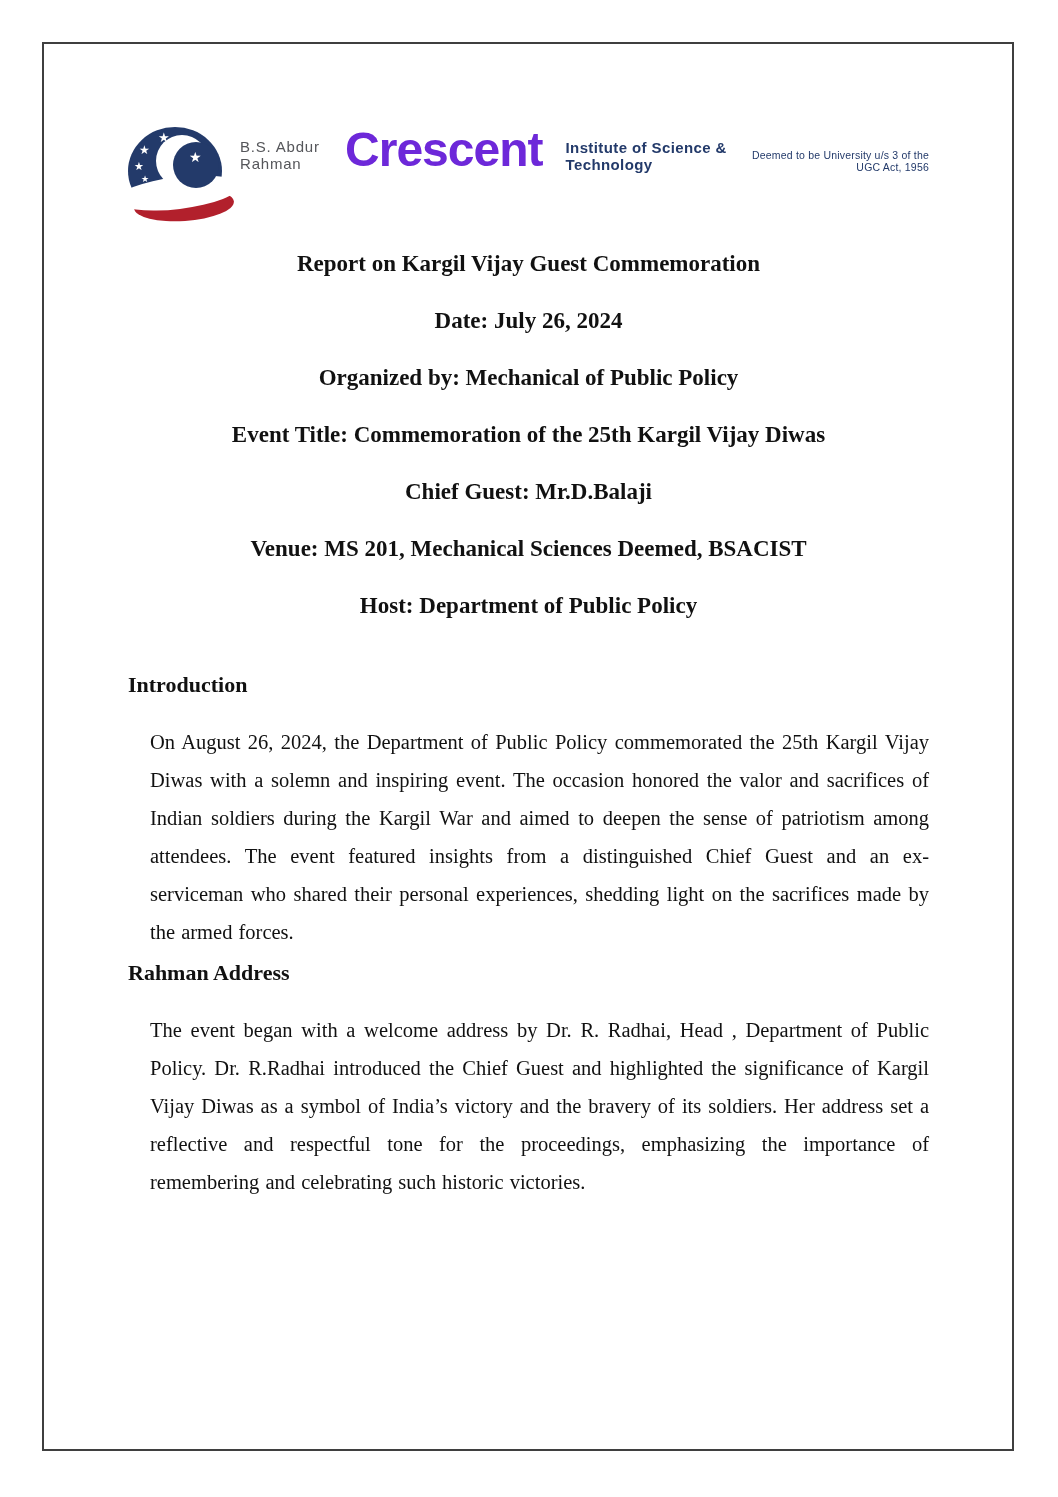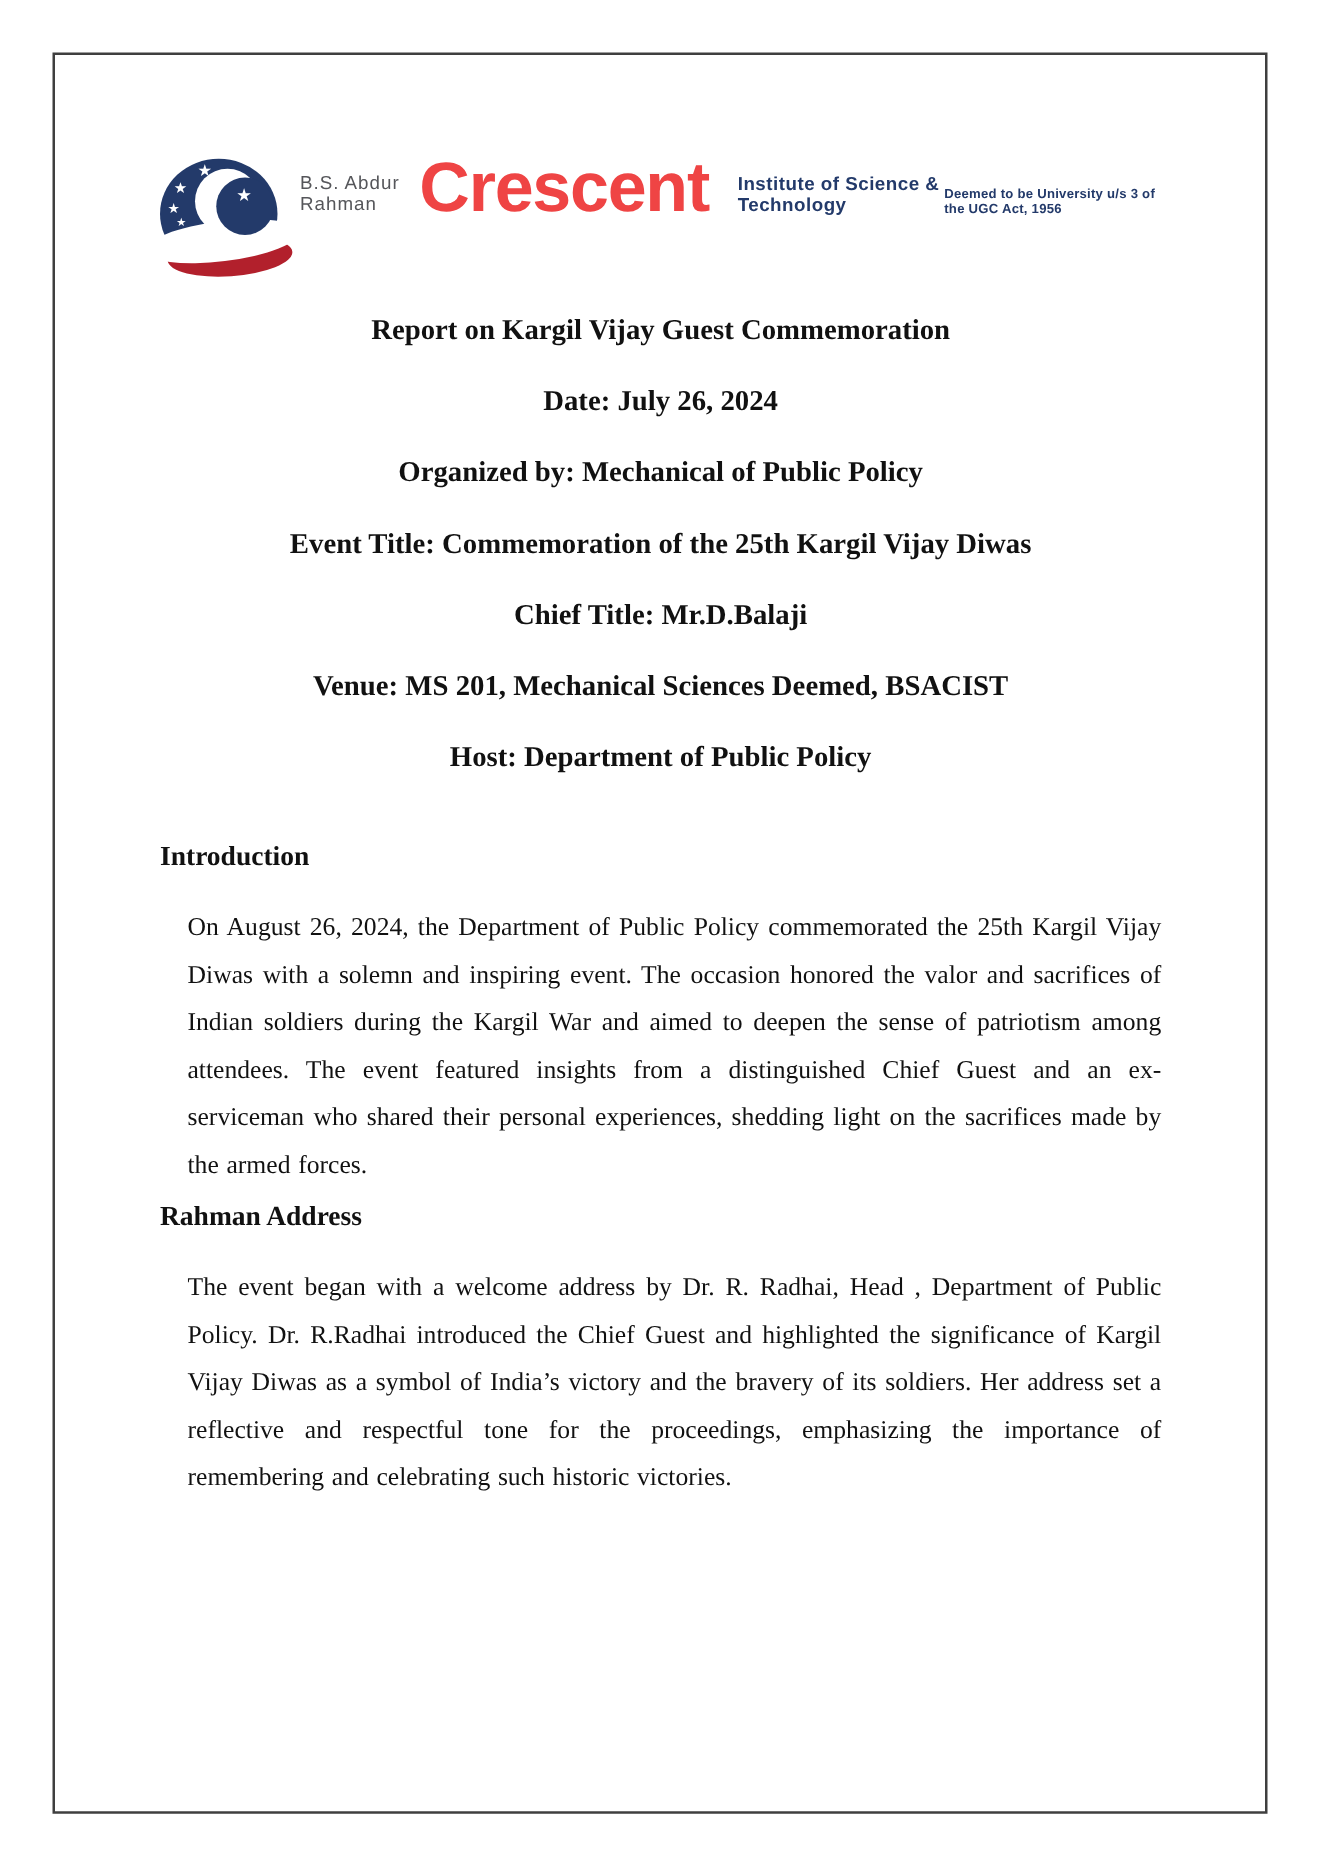--- a/index.html
+++ b/index.html
@@ -74,32 +74,32 @@
   .s6 { left: 61px; top: 25px; font-size: 14px; }
 
   .logo-text { display: flex; align-items: flex-end; padding-top: 2px; }
   .brand-top {
     font-family: "Liberation Sans", sans-serif;
     font-weight: 500; font-size: 15px; letter-spacing: 0.8px;
     color: #55565a; margin-bottom: 1px;
   }
   .brand-name {
     font-family: "Liberation Sans", sans-serif;
-    font-weight: 700; font-size: 56px; line-height: 46px;
-    letter-spacing: -1px; color: #ef4444;
+    font-weight: 700; font-size: 48px; line-height: 46px;
+    letter-spacing: -1px; color: #6d28d9;
   }
   .brand-sub {
     font-family: "Liberation Sans", sans-serif;
     font-weight: 700; font-size: 15px; letter-spacing: 0.4px;
     color: #233a6a; margin-top: 2px; margin-left: 23px;
   }
   .brand-tagline {
     font-family: "Liberation Sans", sans-serif;
-    font-weight: 700; font-size: 10.5px; letter-spacing: 0.2px;
-    color: #233a6a; margin-top: 2px;
+    font-weight: 400; font-size: 10.5px; letter-spacing: 0.2px;
+    color: #233a6a; margin-top: 2px; text-align: right;
   }
 
   
   .headings { margin-top: 27px; }
   .headings p {
     font-weight: 700; font-size: 23px; line-height: 28px;
     text-align: center; margin: 0 0 29px 0;
   }
 
   
@@ -143,21 +143,21 @@
           <div class="brand-sub">Institute of Science &amp; Technology</div>
           <div class="brand-tagline">Deemed to be University u/s 3 of the UGC Act, 1956</div>
         </div>
       </div>
 
       <div class="headings">
         <p>Report on Kargil Vijay Guest Commemoration</p>
         <p>Date: July 26, 2024</p>
         <p>Organized by: Mechanical of Public Policy</p>
         <p>Event Title: Commemoration of the 25th Kargil Vijay Diwas</p>
-        <p>Chief Title: Mr.D.Balaji</p>
+        <p>Chief Guest: Mr.D.Balaji</p>
         <p>Venue: MS 201, Mechanical Sciences Deemed, BSACIST</p>
         <p>Host: Department of Public Policy</p>
       </div>
 
       <div class="sections">
         <div class="section">
           <h3 class="section-title">Introduction</h3>
           <p class="section-body">On August 26, 2024, the Department of Public Policy commemorated the 25th Kargil Vijay Diwas with a solemn and inspiring event. The occasion honored the valor and sacrifices of Indian soldiers during the Kargil War and aimed to deepen the sense of patriotism among attendees. The event featured insights from a distinguished Chief Guest and an ex-serviceman who shared their personal experiences, shedding light on the sacrifices made by the armed forces.</p>
         </div>
         <div class="section">

